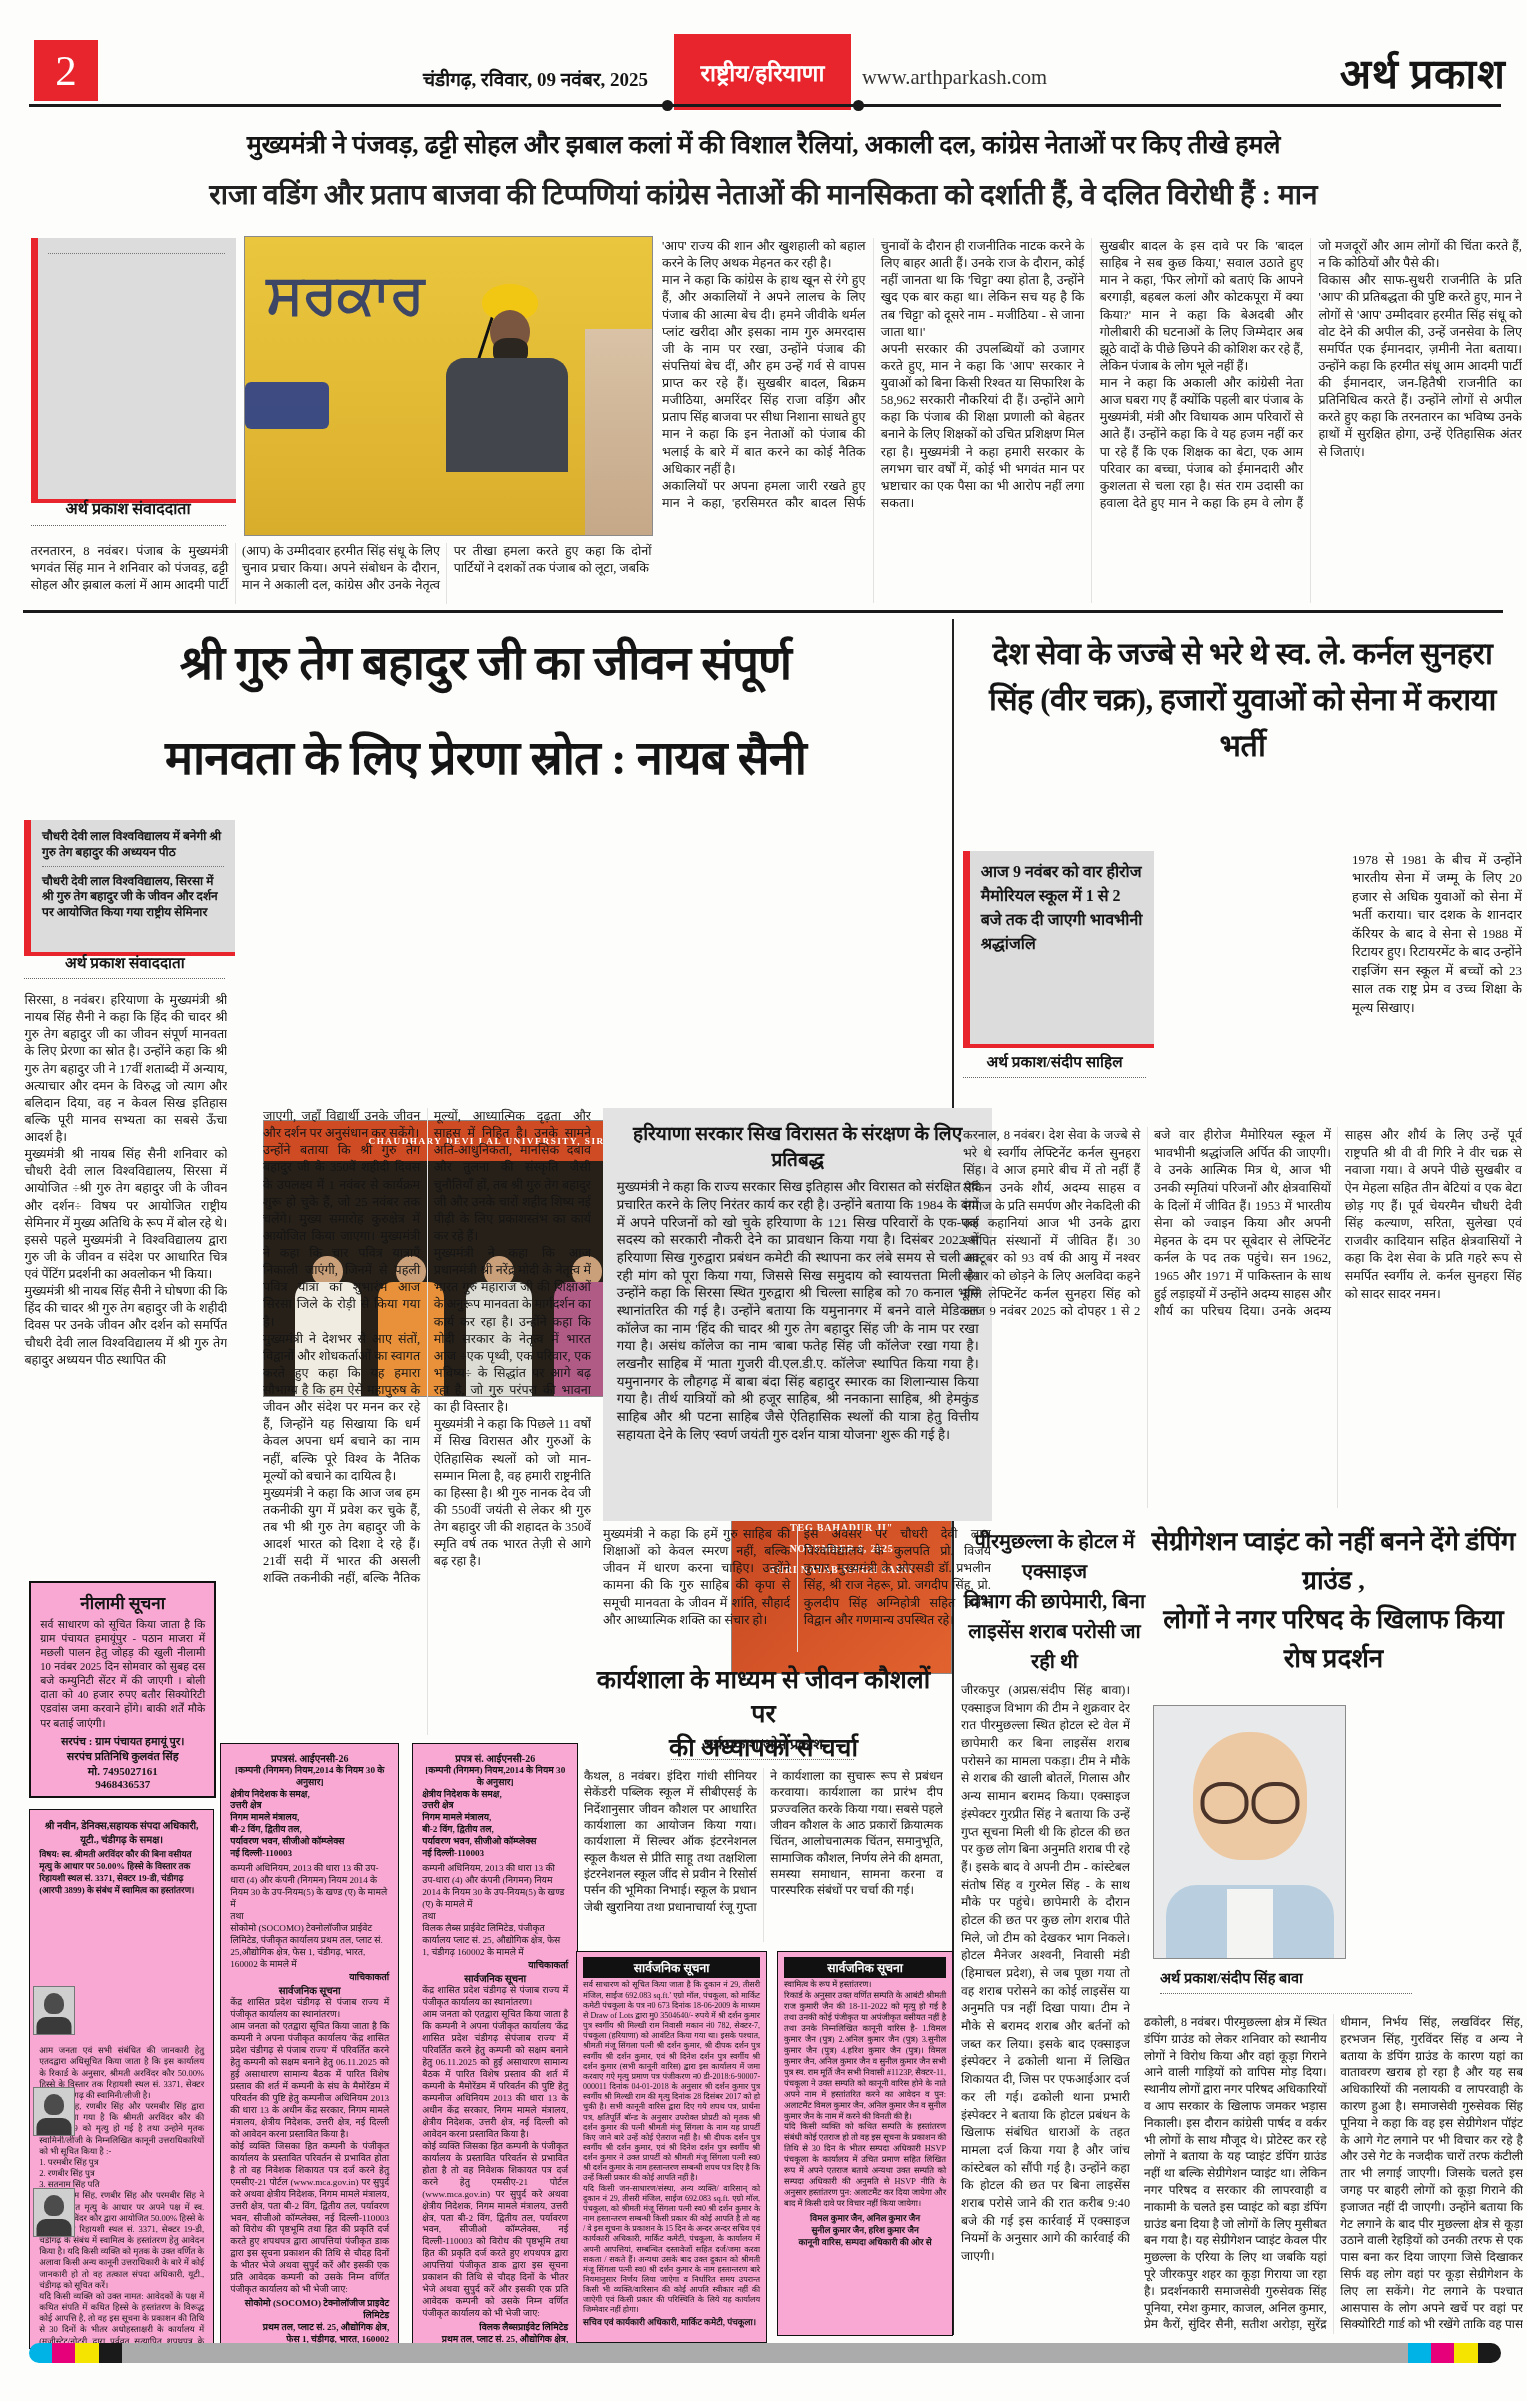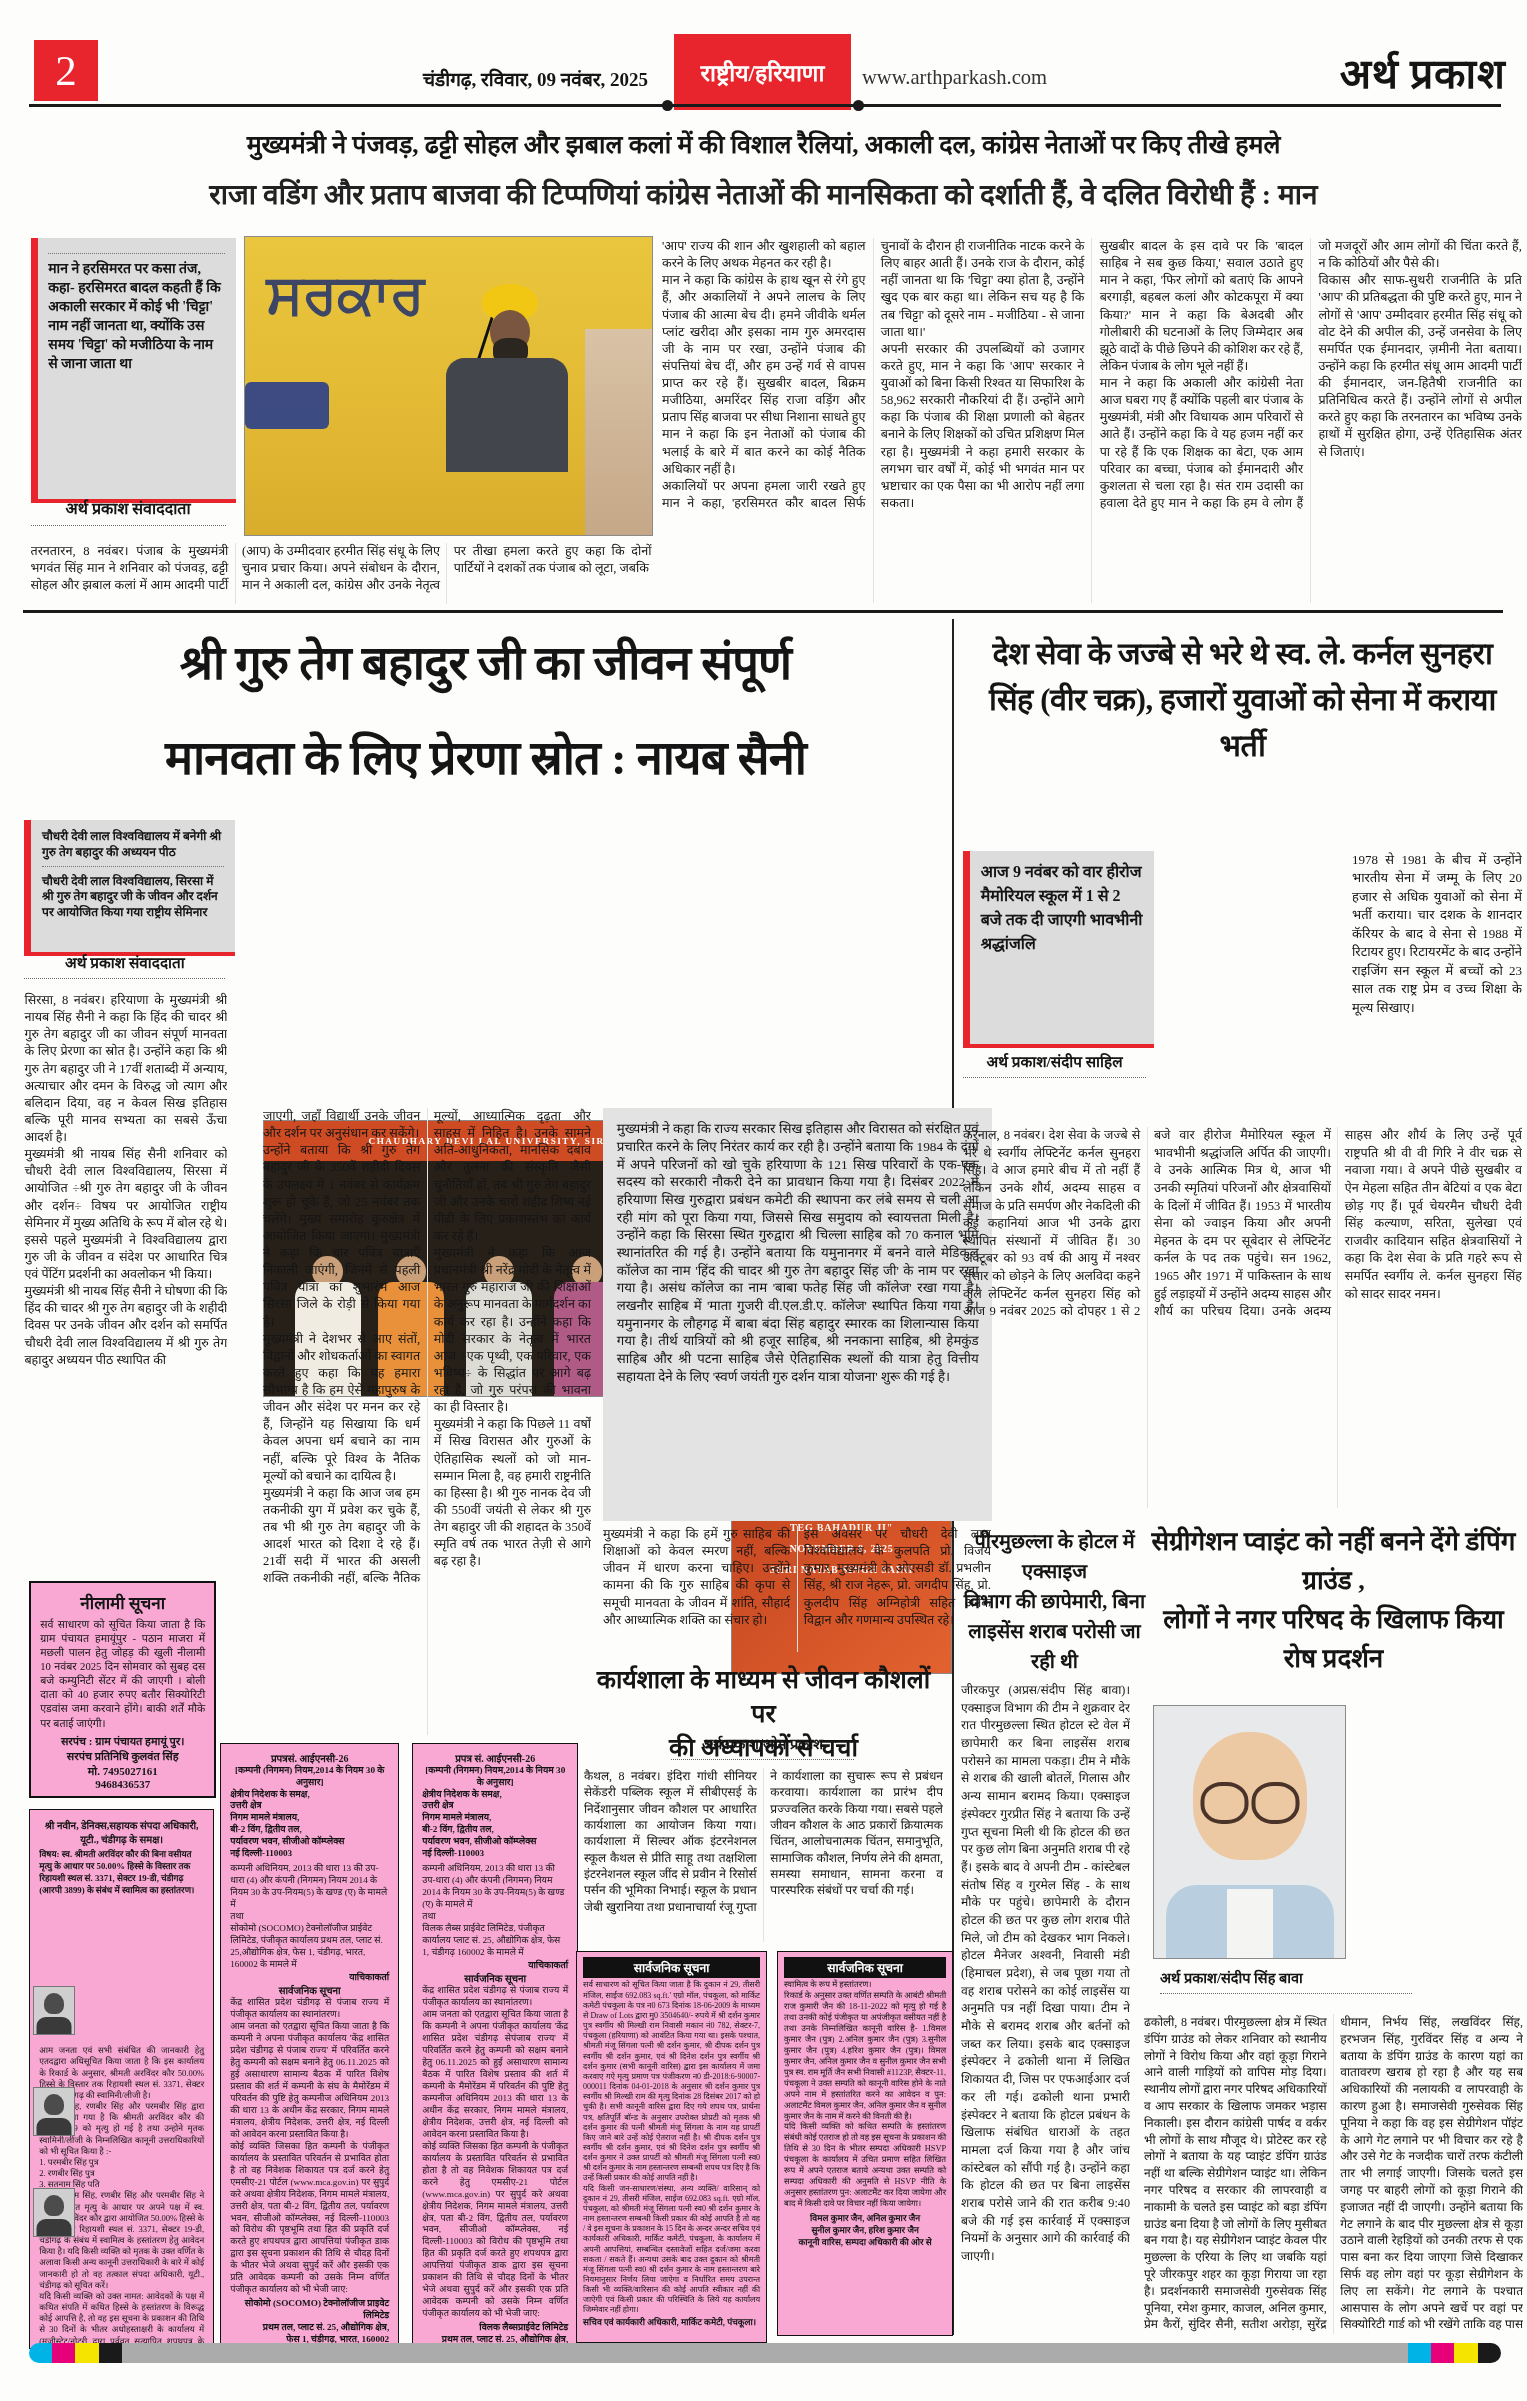--- a/index.html
+++ b/index.html
@@ -104,21 +104,20 @@
   <div class="abs hdr-rule" style="left:29px;top:104px;width:1472px;"></div>
   <div class="abs hdr-dot" style="left:662px;top:100px;"></div>
   <div class="abs hdr-dot" style="left:853px;top:100px;"></div>
 </div>
 
 <div class="abs kicker ctr" style="left:23px;top:126px;width:1481px;">मुख्यमंत्री ने पंजवड़, ढट्टी सोहल और झबाल कलां में की विशाल रैलियां, अकाली दल, कांग्रेस नेताओं पर किए तीखे हमले</div>
 <div class="abs mainhead ctr" style="left:23px;top:174px;width:1481px;">राजा वडिंग और प्रताप बाजवा की टिप्पणियां कांग्रेस नेताओं की मानसिकता को दर्शाती हैं, वे दलित विरोधी हैं : मान</div>
 
 <div class="abs qbox clip" style="left:30.5px;top:238px;width:177px;height:243px;font-size:14px;line-height:1.35;">
   <div class="sep"></div>
-  <div>मान ने हरसिमरत पर कसा तंज, कहा- हरसिमरत बादल कहती हैं कि अकाली सरकार में कोई भी 'चिट्टा' नाम नहीं जानता था, क्योंकि उस समय 'चिट्टा' को मजीठिया के नाम से जाना जाता था</div>
 </div>
 <div class="abs byline" style="left:30.5px;top:497px;width:195px;">अर्थ प्रकाश संवाददाता</div>
 
 <div class="abs photo rally" style="left:244px;top:236px;width:407px;height:298px;">
   <div class="bannertxt">ਸਰਕਾਰ</div>
   <div class="bluestrip"></div>
   <div class="mic"></div>
   <div class="turban"></div>
   <div class="head"></div>
   <div class="beard"></div>
@@ -185,20 +184,21 @@
 </div>
 
 <div class="abs body-txt just cols2 pre clip" style="left:263px;top:1108px;width:328px;height:627px;">जाएगी, जहाँ विद्यार्थी उनके जीवन और दर्शन पर अनुसंधान कर सकेंगे।
 उन्होंने बताया कि श्री गुरु तेग बहादुर जी के 350वें शहीदी दिवस के उपलक्ष्य में 1 नवंबर से कार्यक्रम शुरू हो चुके हैं, जो 25 नवंबर तक चलेंगे। मुख्य समारोह कुरुक्षेत्र में आयोजित किया जाएगा। मुख्यमंत्री ने कहा कि चार पवित्र यात्राएँ निकाली जाएंगी, जिनमें से पहली पवित्र यात्रा का शुभारंभ आज सिरसा जिले के रोड़ी से किया गया है।
 मुख्यमंत्री ने देशभर से आए संतों, विद्वानों और शोधकर्ताओं का स्वागत करते हुए कहा कि यह हमारा सौभाग्य है कि हम ऐसे महापुरुष के जीवन और संदेश पर मनन कर रहे हैं, जिन्होंने यह सिखाया कि धर्म केवल अपना धर्म बचाने का नाम नहीं, बल्कि पूरे विश्व के नैतिक मूल्यों को बचाने का दायित्व है।
 मुख्यमंत्री ने कहा कि आज जब हम तकनीकी युग में प्रवेश कर चुके हैं, तब भी श्री गुरु तेग बहादुर जी के आदर्श भारत को दिशा दे रहे हैं। 21वीं सदी में भारत की असली शक्ति तकनीकी नहीं, बल्कि नैतिक मूल्यों, आध्यात्मिक दृढ़ता और साहस में निहित है। उनके सामने अति-आधुनिकता, मानसिक दबाव और तुलना की संस्कृति जैसी चुनौतियाँ हों, तब श्री गुरु तेग बहादुर जी और उनके चारों शहीद शिष्य नई पीढ़ी के लिए प्रकाशस्तंभ का कार्य कर रहे हैं।
 मुख्यमंत्री ने कहा कि आज प्रधानमंत्री श्री नरेंद्र मोदी के नेतृत्व में भारत गुरु महाराज जी की शिक्षाओं के अनुरूप मानवता के मार्गदर्शन का कार्य कर रहा है। उन्होंने कहा कि मोदी सरकार के नेतृत्व में भारत आज ÷एक पृथ्वी, एक परिवार, एक भविष्य÷ के सिद्धांत पर आगे बढ़ रहा है, जो गुरु परंपरा की भावना का ही विस्तार है।
 मुख्यमंत्री ने कहा कि पिछले 11 वर्षों में सिख विरासत और गुरुओं के ऐतिहासिक स्थलों को जो मान-सम्मान मिला है, वह हमारी राष्ट्रनीति का हिस्सा है। श्री गुरु नानक देव जी की 550वीं जयंती से लेकर श्री गुरु तेग बहादुर जी की शहादत के 350वें स्मृति वर्ष तक भारत तेज़ी से आगे बढ़ रहा है।</div>
 
 <div class="abs graybox clip" style="left:603px;top:1108px;width:362px;height:389px;">
+  <h4>हरियाणा सरकार सिख विरासत के संरक्षण के लिए प्रतिबद्ध</h4>
   <div class="gtxt just">मुख्यमंत्री ने कहा कि राज्य सरकार सिख इतिहास और विरासत को संरक्षित एवं प्रचारित करने के लिए निरंतर कार्य कर रही है। उन्होंने बताया कि 1984 के दंगों में अपने परिजनों को खो चुके हरियाणा के 121 सिख परिवारों के एक-एक सदस्य को सरकारी नौकरी देने का प्रावधान किया गया है। दिसंबर 2022 में हरिया­णा सिख गुरुद्वारा प्रबंधन कमेटी की स्थापना कर लंबे समय से चली आ रही मांग को पूरा किया गया, जिससे सिख समुदाय को स्वायत्तता मिली है। उन्होंने कहा कि सिरसा स्थित गुरुद्वारा श्री चिल्ला साहिब को 70 कनाल भूमि स्थानांतरित की गई है। उन्होंने बताया कि यमुनानगर में बनने वाले मेडिकल कॉलेज का नाम 'हिंद की चादर श्री गुरु तेग बहादुर सिंह जी' के नाम पर रखा गया है। असंध कॉलेज का नाम 'बाबा फतेह सिंह जी कॉलेज' रखा गया है। लखनौर साहिब में 'माता गुजरी वी.एल.डी.ए. कॉलेज' स्थापित किया गया है। यमुनानगर के लौहगढ़ में बाबा बंदा सिंह बहादुर स्मारक का शिलान्यास किया गया है। तीर्थ यात्रियों को श्री हजूर साहिब, श्री ननकाना साहिब, श्री हेमकुंड साहिब और श्री पटना साहिब जैसे ऐतिहासिक स्थलों की यात्रा हेतु वित्तीय सहायता देने के लिए 'स्वर्ण जयंती गुरु दर्शन यात्रा योजना' शुरू की गई है।</div>
 </div>
 <div class="abs body-txt just cols2 pre clip" style="left:603px;top:1526px;width:388px;height:126px;">मुख्यमंत्री ने कहा कि हमें गुरु साहिब की शिक्षाओं को केवल स्मरण नहीं, बल्कि जीवन में धारण करना चाहिए। उन्होंने कामना की कि गुरु साहिब की कृपा से समूची मानवता के जीवन में शांति, सौहार्द और आध्यात्मिक शक्ति का संचार हो।
 इस अवसर पर चौधरी देवी लाल विश्वविद्यालय के कुलपति प्रो. विजय कुमार, मुख्यमंत्री के ओएसडी डॉ. प्रभलीन सिंह, श्री राज नेहरू, प्रो. जगदीप सिंह, प्रो. कुलदीप सिंह अग्निहोत्री सहित अनेक विद्वान और गणमान्य उपस्थित रहे।</div>
 
 <div class="abs wshead ctr pre" style="left:584px;top:1663px;width:359px;">कार्यशाला के माध्यम से जीवन कौशलों पर
 की अध्यापकों से चर्चा</div>
 <div class="abs byline" style="left:671px;top:1733px;width:183px;font-size:14.5px;">अर्थ प्रकाश/ओम प्रकाश</div>
 <div class="abs body-txt just cols2 clip" style="left:584px;top:1768px;width:359px;height:174px;font-size:12px;">कैथल, 8 नवंबर। इंदिरा गांधी सीनियर सेकेंडरी पब्लिक स्कूल में सीबीएसई के निर्देशानुसार जीवन कौशल पर आधारित कार्यशाला का आयोजन किया गया। कार्यशाला में सिल्वर ऑक इंटरनेशनल स्कूल कैथल से प्रीति साहू तथा तक्षशिला इंटरनेशनल स्कूल जींद से प्रवीन ने रिसोर्स पर्सन की भूमिका निभाई। स्कूल के प्रधान जेबी खुरानिया तथा प्रधानाचार्या रंजू गुप्ता ने कार्यशाला का सुचारू रूप से प्रबंधन करवाया। कार्यशाला का प्रारंभ दीप प्रज्ज्वलित करके किया गया। सबसे पहले जीवन कौशल के आठ प्रकारों क्रियात्मक चिंतन, आलोचनात्मक चिंतन, समानुभूति, सामाजिक कौशल, निर्णय लेने की क्षमता, समस्या समाधान, सामना करना व पारस्परिक संबंधों पर चर्चा की गई।</div>
 

